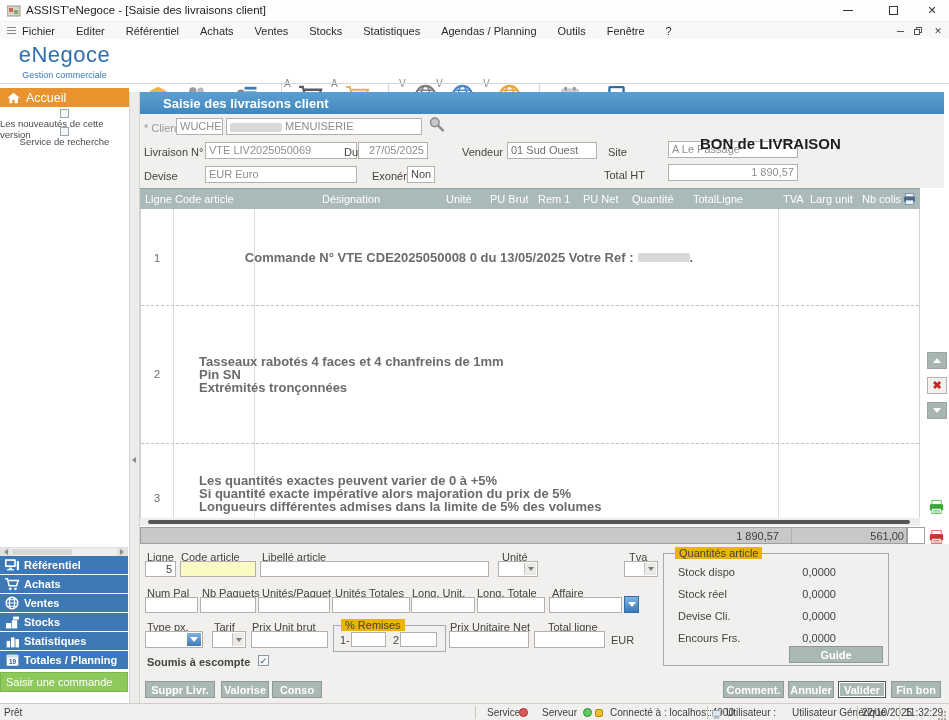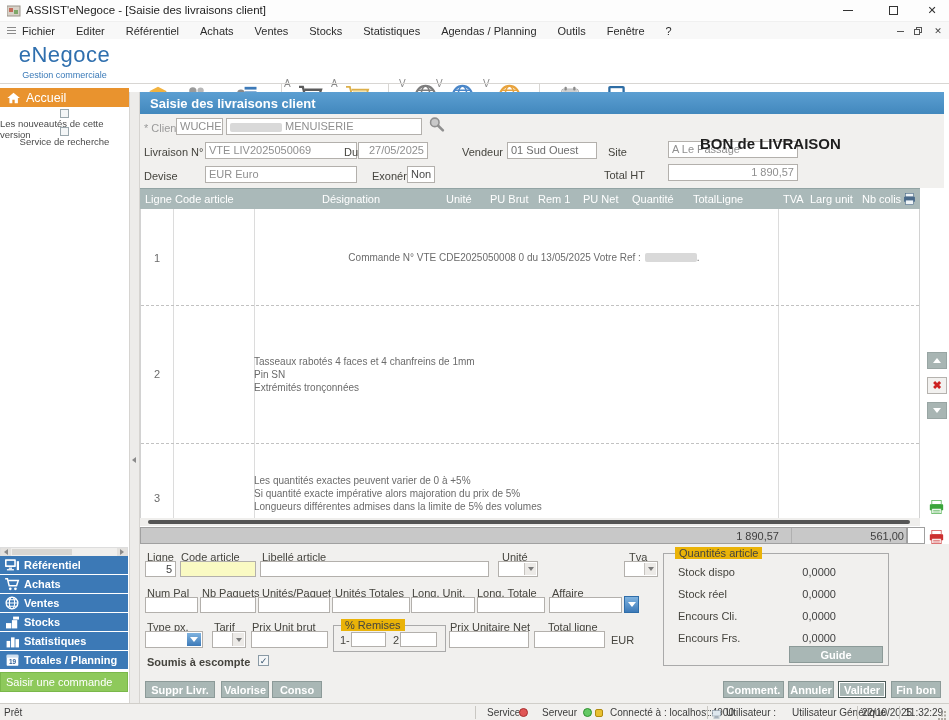--- a/index.html
+++ b/index.html
@@ -32,39 +32,39 @@
   .navbtn{left:0;width:128px;height:18px;background:#3c79b6;color:#fff;display:flex;
           align-items:center;font-weight:bold;font-size:11px;}
   .navbtn .nic{width:24px;display:flex;justify-content:center;flex:none;}
   .cta{left:0;top:672px;width:128px;height:20px;background:#8ec95b;border:1px solid #7ab84a;
        color:#fff;font-size:11px;display:flex;align-items:center;padding-left:5px;}
   .hscroll{left:0;top:547px;width:128px;height:10px;background:#f0efed;border:1px solid #ddd;}
   .hs-arrow{width:10px;height:8px;display:flex;align-items:center;justify-content:center;background:#e3e1de;}
   .strip{left:129px;top:92px;width:11px;height:611px;background:#edecea;border-left:1px solid #d6d4d1;border-right:1px solid #d6d4d1;}
   
   .banner{left:140px;top:92px;width:804px;height:22px;color:#fff;font-weight:bold;font-size:13px;
-          display:flex;align-items:center;padding-left:10px;
+          display:flex;align-items:center;padding-left:23px;
           background:linear-gradient(#5c9fd2,#4288bd);}
   .formbg{left:140px;top:114px;width:804px;height:74px;background:#f1f0ee;}
   .lbl{position:absolute;font-size:11px;color:#45443e;white-space:nowrap;}
   .lblg{color:#9a9a9a;}
   .fld{position:absolute;background:#fff;border:1px solid #b3b0ac;height:17px;font-size:11px;
        color:#8f8f8f;padding:0 3px;line-height:15px;white-space:nowrap;overflow:hidden;}
   .r{text-align:right;}
   .redact{display:inline-block;background:#d9d9d9;border-radius:2px;height:9px;vertical-align:middle;}
   
   .ghead{left:140px;top:188px;width:780px;height:21px;background:#aab9b9;border-top:1px solid #93a4a4;}
   .gh{position:absolute;top:4px;color:#fff;font-size:11px;white-space:nowrap;}
   .gbody{left:140px;top:209px;width:780px;height:309px;background:#fff;border-left:1px solid #d2d2d2;
          border-right:1px solid #d2d2d2;overflow:hidden;}
   .vline{position:absolute;top:0;bottom:0;width:1px;background:#dcdcdc;}
   .grow{position:relative;width:100%;border-bottom:1px dashed #c2c2c2;}
   .rnum{position:absolute;left:0;width:32px;text-align:center;font-size:11px;color:#6b6b6b;}
-  .rtext{margin-left:113px;width:540px;height:100%;display:flex;flex-direction:column;
-         justify-content:center;font-size:10px;color:#6b6b6b;white-space:pre-line;line-height:13px;}
+  .rtext{margin-left:58px;width:540px;height:100%;display:flex;flex-direction:column;
+         justify-content:center;font-size:13px;color:#6b6b6b;white-space:pre-line;line-height:13px;font-weight:bold;}
   .gscroll{left:140px;top:518px;width:780px;height:8px;background:#efeeec;}
   .gthumb{position:absolute;left:8px;top:2px;width:762px;height:4px;background:#555;border-radius:2px;}
   .totals{left:140px;top:527px;width:767px;height:17px;background:#c8c8c8;border:1px solid #a0a0a0;}
   .totval{position:absolute;top:2px;font-size:11px;color:#3f3f3f;text-align:right;}
   
   .botbg{left:140px;top:544px;width:809px;height:159px;background:#f1f0ee;}
   .chevbox{position:absolute;right:1px;top:1px;bottom:1px;width:12px;background:#eceae7;
            border-left:1px solid #c6c3bf;display:flex;align-items:center;justify-content:center;}
   .tri-d{width:0;height:0;border-left:3.5px solid transparent;border-right:3.5px solid transparent;border-top:4.5px solid #7a7a7a;}
   .tri-u{width:0;height:0;border-left:4px solid transparent;border-right:4px solid transparent;border-bottom:5px solid #fff;}
@@ -559,21 +559,21 @@
 
 <span class="lbl" style="left:147px;top:656px;font-weight:bold">Soumis à escompte</span>
 <span class="cb" style="left:258px;top:655px">✓</span>
 
 <div class="grp" style="left:663px;top:553px;width:226px;height:113px"></div>
 <span class="legend" style="left:675px;top:547px">Quantités article</span>
 <span class="lbl" style="left:678px;top:566px">Stock dispo</span>
 <span class="lbl r" style="left:776px;top:566px;width:60px;color:#3f3f3f">0,0000</span>
 <span class="lbl" style="left:678px;top:588px">Stock réel</span>
 <span class="lbl r" style="left:776px;top:588px;width:60px;color:#3f3f3f">0,0000</span>
-<span class="lbl" style="left:678px;top:610px">Encours Cli.</span>
+<span class="lbl" style="left:678px;top:610px">Devise Cli.</span>
 <span class="lbl r" style="left:776px;top:610px;width:60px;color:#3f3f3f">0,0000</span>
 <span class="lbl" style="left:678px;top:632px">Encours Frs.</span>
 <span class="lbl r" style="left:776px;top:632px;width:60px;color:#3f3f3f">0,0000</span>
 <div class="gbtn" style="left:789px;top:646px;width:94px;height:17px">Guide</div>
 
 <div class="gbtn" style="left:145px;top:681px;width:70px;height:17px">Suppr Livr.</div>
 <div class="gbtn" style="left:221px;top:681px;width:48px;height:17px">Valorise</div>
 <div class="gbtn" style="left:272px;top:681px;width:50px;height:17px">Conso</div>
 <div class="gbtn" style="left:723px;top:681px;width:61px;height:17px">Comment.</div>
 <div class="gbtn accesskey" style="left:788px;top:681px;width:46px;height:17px">Annuler</div>

